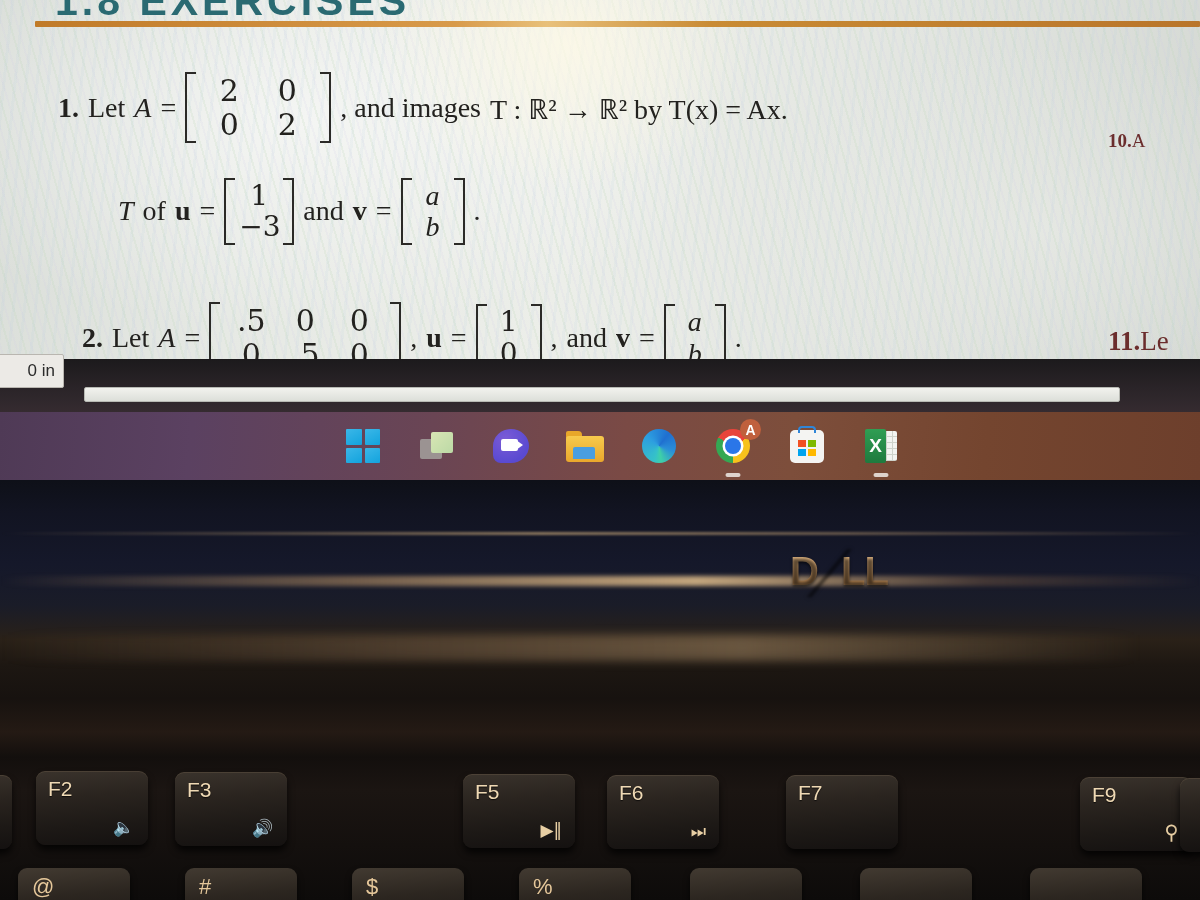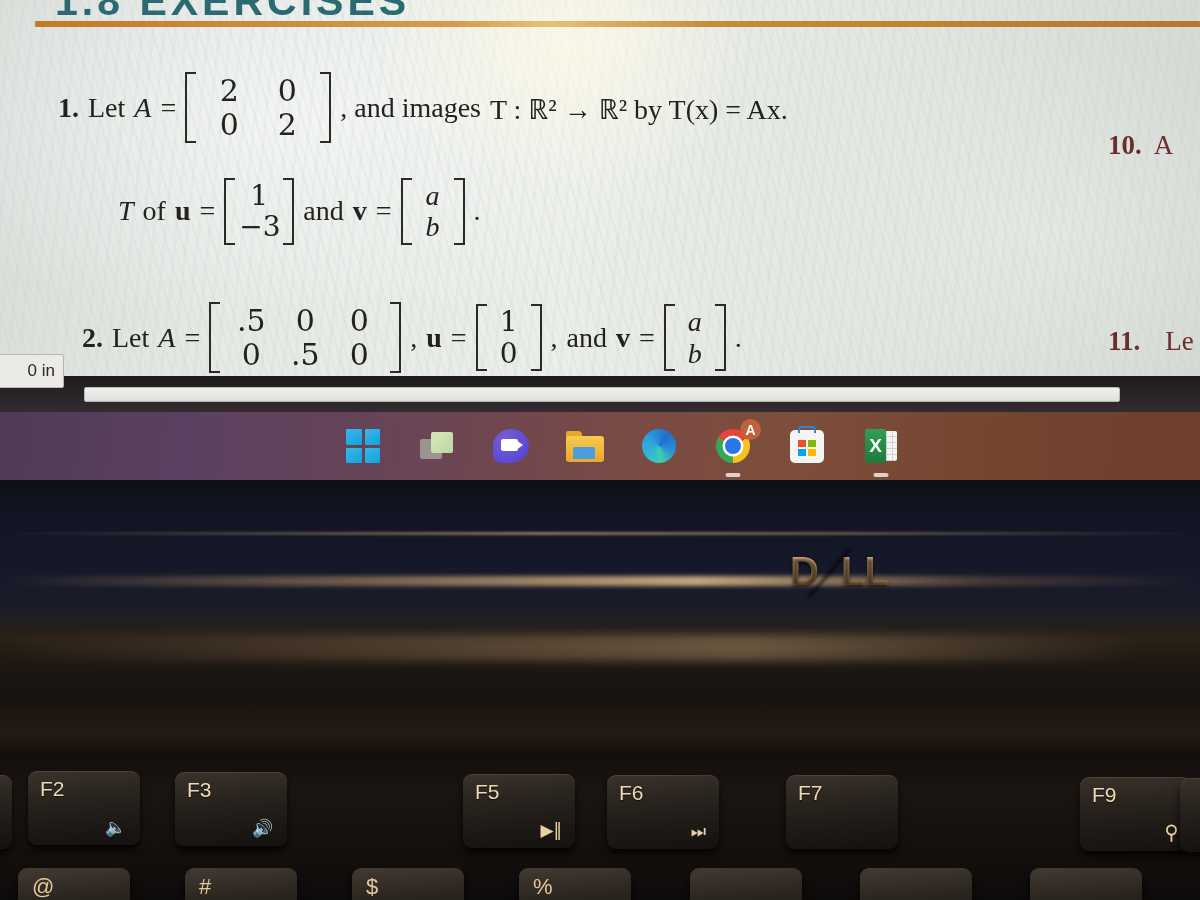--- a/index.html
+++ b/index.html
@@ -71,21 +71,21 @@
   .mrow { display: flex; }
   .mcell { text-align: center; line-height: 1.12; }
 
   .rnum { font-family: "DejaVu Serif", serif; }
 
   
   .rightnum { color: #6b2d2d; font-weight: 700; }
 
   
   .reader-bar {
-    position: absolute; left: 0; bottom: 0; width: 1200px; height: 36px;
+    position: absolute; left: 0; bottom: 0; width: 1200px; height: 53px;
     background: linear-gradient(180deg,#1c1a1c 0%, #2a2428 55%, #352b30 100%);
   }
   .zoom-chip {
     position: absolute; left: -28px; bottom: 24px; width: 92px; height: 34px;
     background: #eceae6; border: 1px solid #b9b6b0; border-radius: 2px;
     display: flex; align-items: center; justify-content: flex-end;
     padding-right: 8px;
     font-family: "Liberation Sans", sans-serif; font-size: 17px; color: #2b2b2b;
   }
   .hscroll-track {
@@ -352,25 +352,25 @@
             </span>
           <span class="mrow">
               <span class="mcell it" style="width:32px;">b</span>
             </span>
         </span>
         <span class="brk r"></span>
       </span>
       <span>.</span>
     </div>
 
-    <div class="pg" style="left:1108px; top:130px; font-size:27px; display:flex; gap:12px;">
+    <div class="pg" style="left:1108px; top:130px; font-size:19px; display:flex; gap:0;">
       <span class="rightnum">10.</span>
       <span class="rightnum" style="font-weight:400;">A</span>
     </div>
-    <div class="pg" style="left:1108px; top:326px; font-size:27px; display:flex; gap:25px;text-align:center;">
+    <div class="pg" style="left:1108px; top:326px; font-size:27px; display:flex; gap:0;text-align:center;">
       <span class="rightnum">11.</span>
       <span class="rightnum" style="font-weight:400;">Le</span>
     </div>
 
     <div class="reader-bar">
       <div class="zoom-chip">0 in</div>
       <div class="hscroll-track"></div>
     </div>
   </div>
 
@@ -452,21 +452,21 @@
   </div>
 
   <div class="dell-logo">
     <span>D</span><span class="slash">╱</span><span>LL</span>
   </div>
 
   <div class="keyrow">
 
     <div class="key partial" style="left:-48px; top:10px;"></div>
 
-    <div class="key" style="left:28px; top:6px;padding-left:23px;">
+    <div class="key" style="left:36px; top:6px;padding-left:23px;">
       <span class="lab">F2</span>
       <span class="fn">🔈</span>
     </div>
 
     <div class="key" style="left:175px; top:7px;">
       <span class="lab">F3</span>
       <span class="fn">🔊</span>
     </div>
 
 

